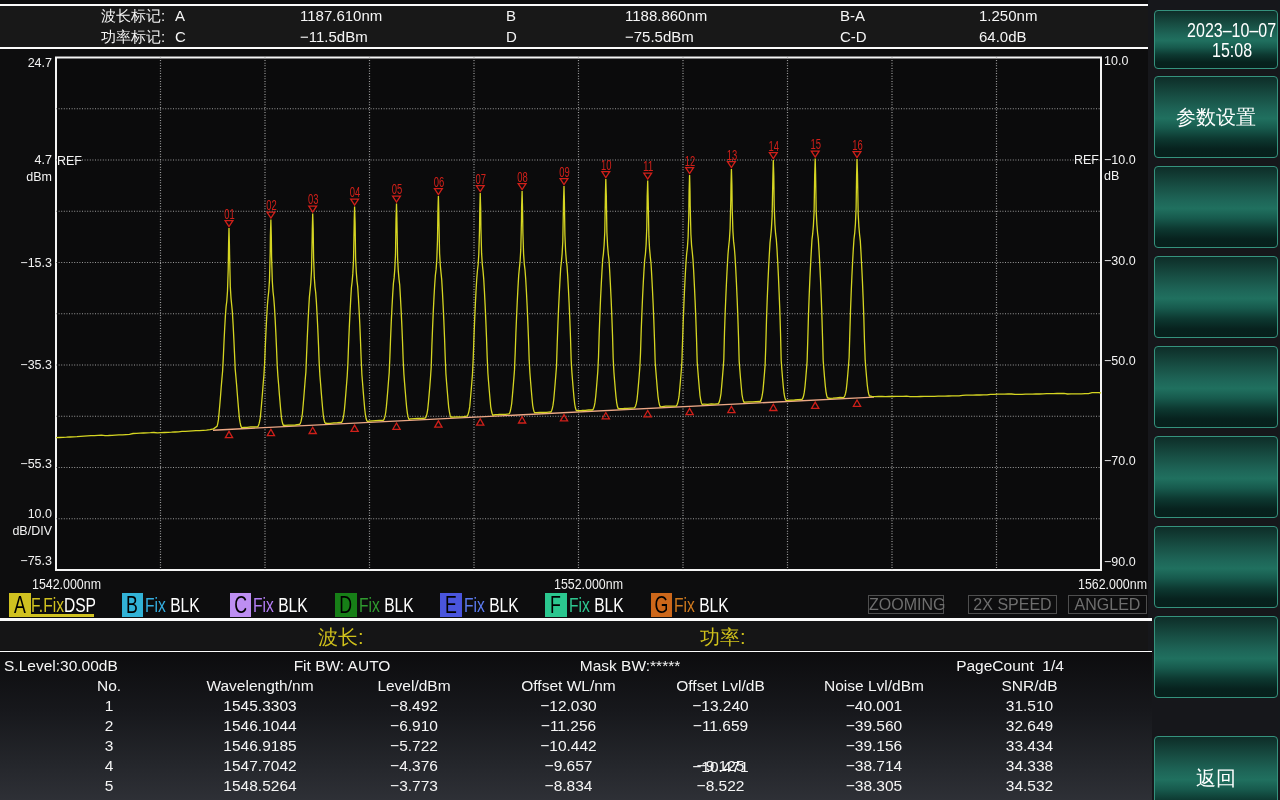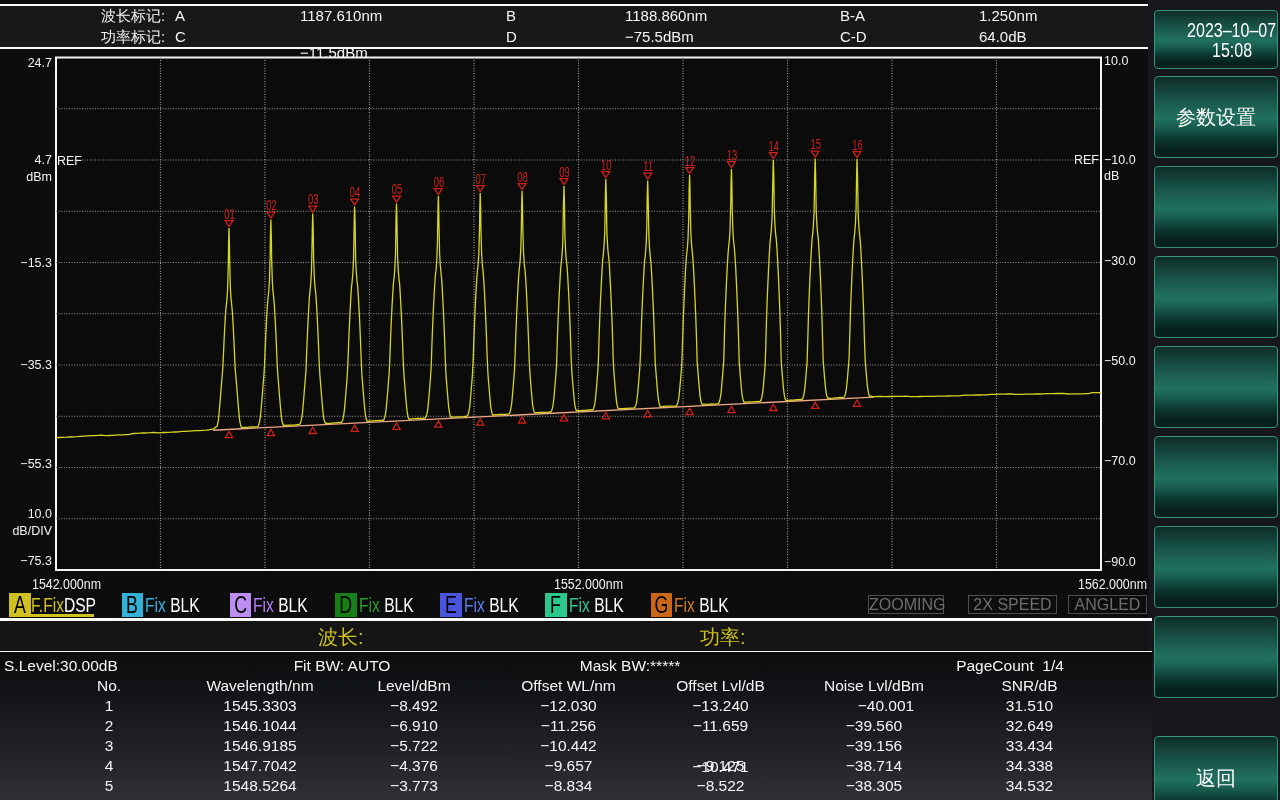--- a/index.html
+++ b/index.html
@@ -50,21 +50,21 @@
   <div id="hdr"></div>
   <div class="h1" style="left:101px;">波长标记:</div>
   <div class="h1" style="left:175px;">A</div>
   <div class="h1" style="left:300px;">1187.610nm</div>
   <div class="h1" style="left:506px;">B</div>
   <div class="h1" style="left:625px;">1188.860nm</div>
   <div class="h1" style="left:840px;">B-A</div>
   <div class="h1" style="left:979px;">1.250nm</div>
   <div class="h2" style="left:101px;">功率标记:</div>
   <div class="h2" style="left:175px;">C</div>
-  <div class="h2" style="left:300px;margin-top:16px;">−11.5dBm</div>
+  <div class="h2" style="left:300px;">−11.5dBm</div>
   <div class="h2" style="left:506px;">D</div>
   <div class="h2" style="left:625px;">−75.5dBm</div>
   <div class="h2" style="left:840px;">C-D</div>
   <div class="h2" style="left:979px;">64.0dB</div>
 
   <svg class="abs" style="left:0;top:0;" width="1280" height="800" viewBox="0 0 1280 800">
   <rect x="56" y="57.5" width="1045" height="512.5" fill="#0b0b0c" stroke="#f4f4f4" stroke-width="2"></rect>
   <g stroke="#9b9b9b" stroke-width="1.2" stroke-dasharray="1 1.6">
         <line x1="160.5" y1="57.5" x2="160.5" y2="570"></line>
         <line x1="265.0" y1="57.5" x2="265.0" y2="570"></line>
@@ -202,21 +202,21 @@
   <div class="brow cc" style="left:414px; top:676px;">Level/dBm</div>
   <div class="brow cc" style="left:568.5px; top:676px;">Offset WL/nm</div>
   <div class="brow cc" style="left:720.5px; top:676px;">Offset Lvl/dB</div>
   <div class="brow cc" style="left:874px; top:676px;">Noise Lvl/dBm</div>
   <div class="brow cc" style="left:1029.5px; top:676px;">SNR/dB</div>
   <div class="brow cc" style="left:109px; top:696px;">1</div>
   <div class="brow cc" style="left:260px; top:696px;">1545.3303</div>
   <div class="brow cc" style="left:414px; top:696px;">−8.492</div>
   <div class="brow cc" style="left:568.5px; top:696px;">−12.030</div>
   <div class="brow cc" style="left:720.5px; top:696px;">−13.240</div>
-  <div class="brow cc" style="left:874px; top:696px;margin-left:12px;">−40.001</div>
+  <div class="brow cc" style="left:874px; top:696px;">−40.001</div>
   <div class="brow cc" style="left:1029.5px; top:696px;">31.510</div>
   <div class="brow cc" style="left:109px; top:716px;">2</div>
   <div class="brow cc" style="left:260px; top:716px;">1546.1044</div>
   <div class="brow cc" style="left:414px; top:716px;">−6.910</div>
   <div class="brow cc" style="left:568.5px; top:716px;">−11.256</div>
   <div class="brow cc" style="left:720.5px; top:716px;">−11.659</div>
   <div class="brow cc" style="left:874px; top:716px;">−39.560</div>
   <div class="brow cc" style="left:1029.5px; top:716px;">32.649</div>
   <div class="brow cc" style="left:109px; top:736px;">3</div>
   <div class="brow cc" style="left:260px; top:736px;">1546.9185</div>

